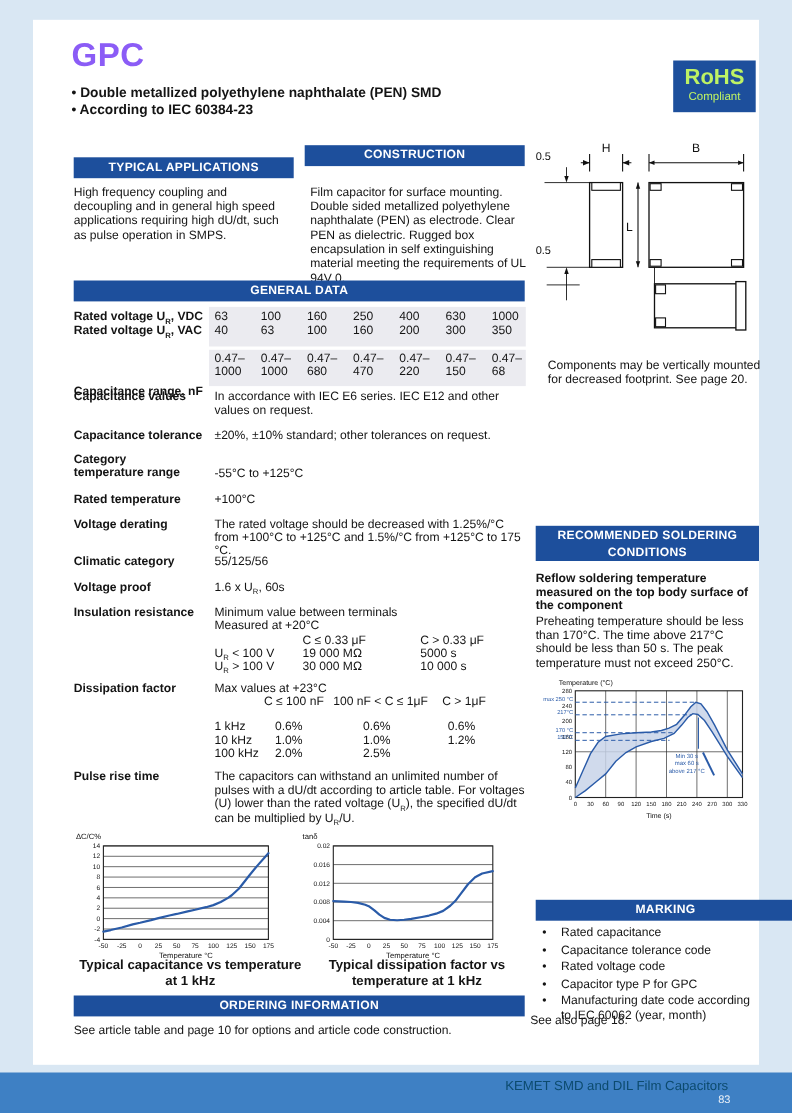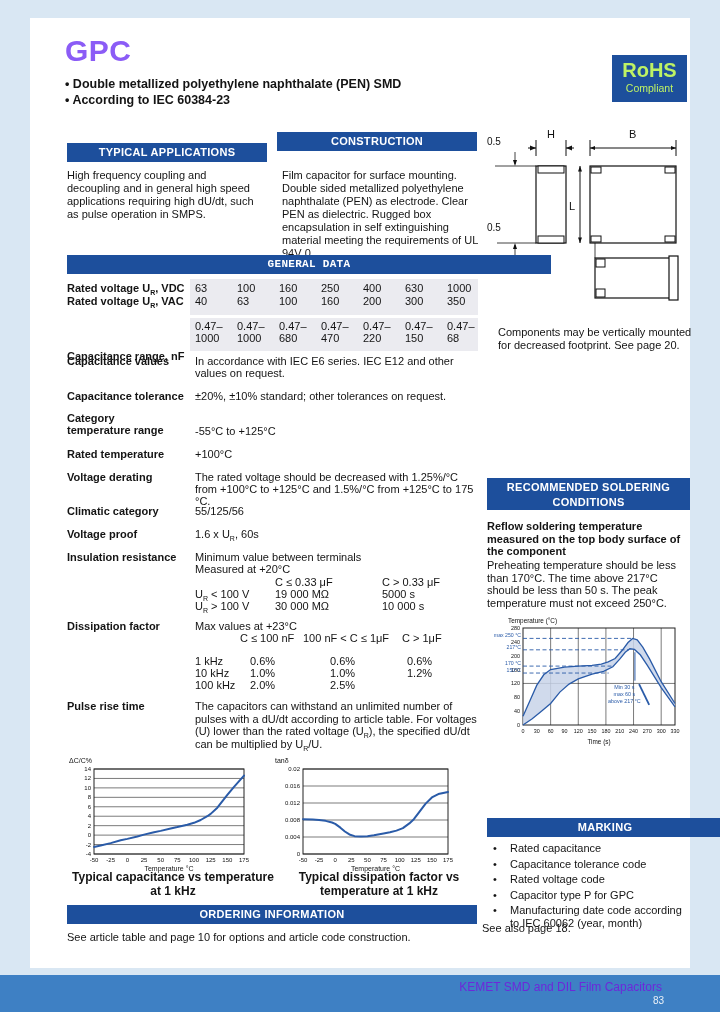--- a/index.html
+++ b/index.html
@@ -18,21 +18,21 @@
   .rohs .r2{font-size:10.5px;line-height:12px;}
   .gray{background:#ebebf0;}
   .lbl{font-weight:bold;font-size:11px;line-height:12px;}
   .val{font-size:11px;line-height:12px;}
   .vgrid{display:grid;grid-template-columns:repeat(7,42px);}
   .caption{font-weight:bold;font-size:12px;line-height:14px;text-align:center;}
   .mlist{font-size:11px;line-height:12.5px;}
   .mlist .li{display:flex;margin-bottom:3px;}
   .mlist .dot{width:17px;flex:none;text-align:left;padding-left:3px;}
   .footerband{position:absolute;left:0;top:975px;width:720px;height:37px;background:#3e80c4;}
-  .ftext{position:absolute;right:58px;top:980px;color:#6d28d9;font-size:12px;}
+  .ftext{position:absolute;right:58px;top:980px;color:#0c4a6e;font-size:12px;}
   .fpage{position:absolute;right:56px;top:995px;color:#e9eff7;font-size:10px;}
   svg text{font-family:"Liberation Sans","DejaVu Sans",sans-serif;}
 </style>
 </head>
 <body>
 
 <div class="card">
 
   <div class="abs gpc" style="left:35px;top:16px;">GPC</div>
   <div class="abs bullets" style="left:35px;top:58px;width:480px;">
@@ -97,21 +97,21 @@
       <polygon points="30,117 28,123 32,123"></polygon>
     </g>
     <text x="2" y="19" font-size="10" fill="#111">0.5</text>
     <text x="2" y="105" font-size="10" fill="#111">0.5</text>
     <text x="62" y="12" font-size="11" fill="#111">H</text>
     <text x="144" y="12" font-size="11" fill="#111">B</text>
     <text x="84" y="84" font-size="11" fill="#111">L</text>
   </svg>
   <div class="abs t11" style="left:468px;top:308px;width:196px;">Components may be vertically mounted for decreased footprint. See page 20.</div>
 
-  <div class="abs bar" style="left:37px;top:237px;width:484px;font-family:Liberation Mono, monospace;">GENERAL DATA</div>
+  <div class="abs bar" style="left:37px;top:237px;width:410px;">GENERAL DATA</div>
 
   <div class="abs gray" style="left:160px;top:261px;width:288px;height:36px;"></div>
   <div class="abs gray" style="left:160px;top:300px;width:288px;height:33px;"></div>
 
   <div class="abs lbl" style="left:37px;top:264px;"><span>Rated voltage U</span><sub>R</sub><span>, VDC</span></div>
   <div class="abs val vgrid" style="left:165px;top:264px;">
     <span>63</span>
       <span>100</span>
       <span>160</span>
       <span>250</span>

